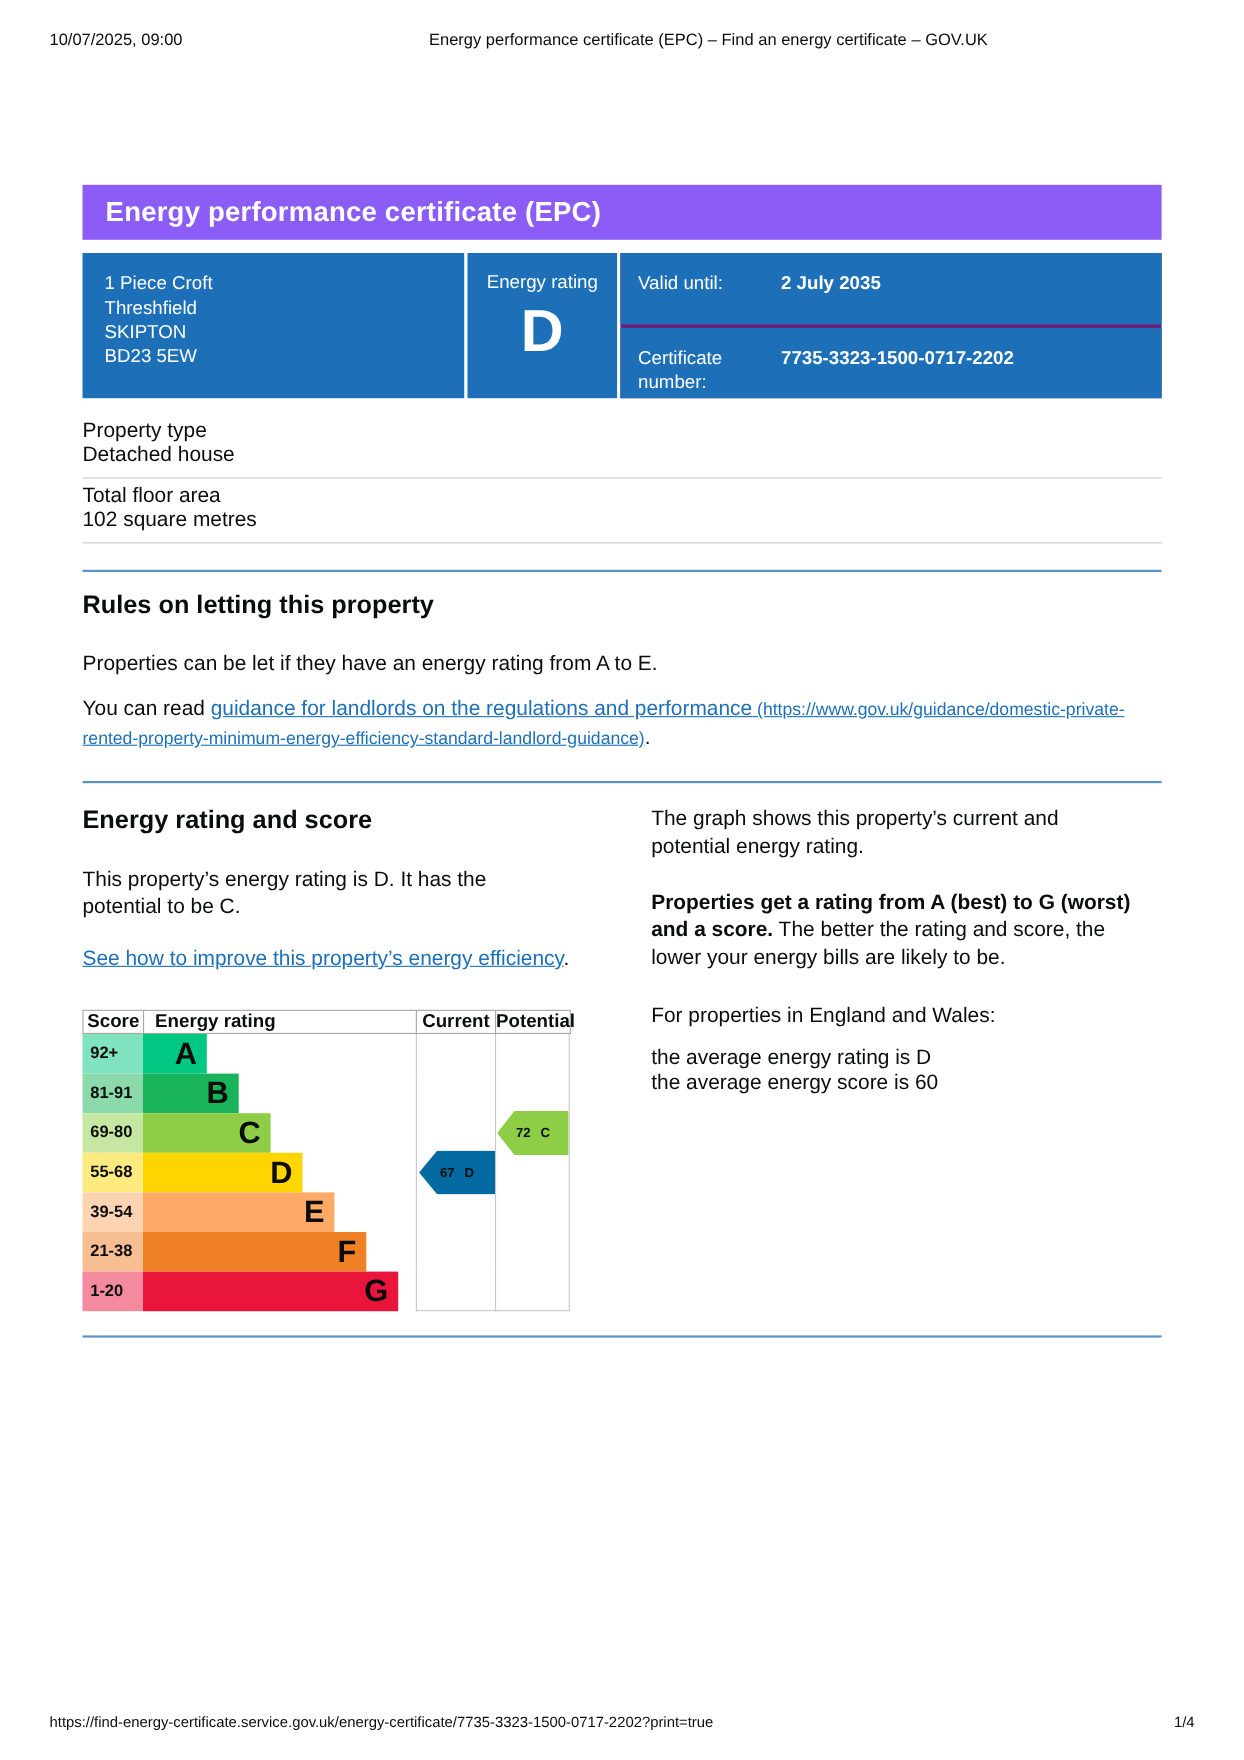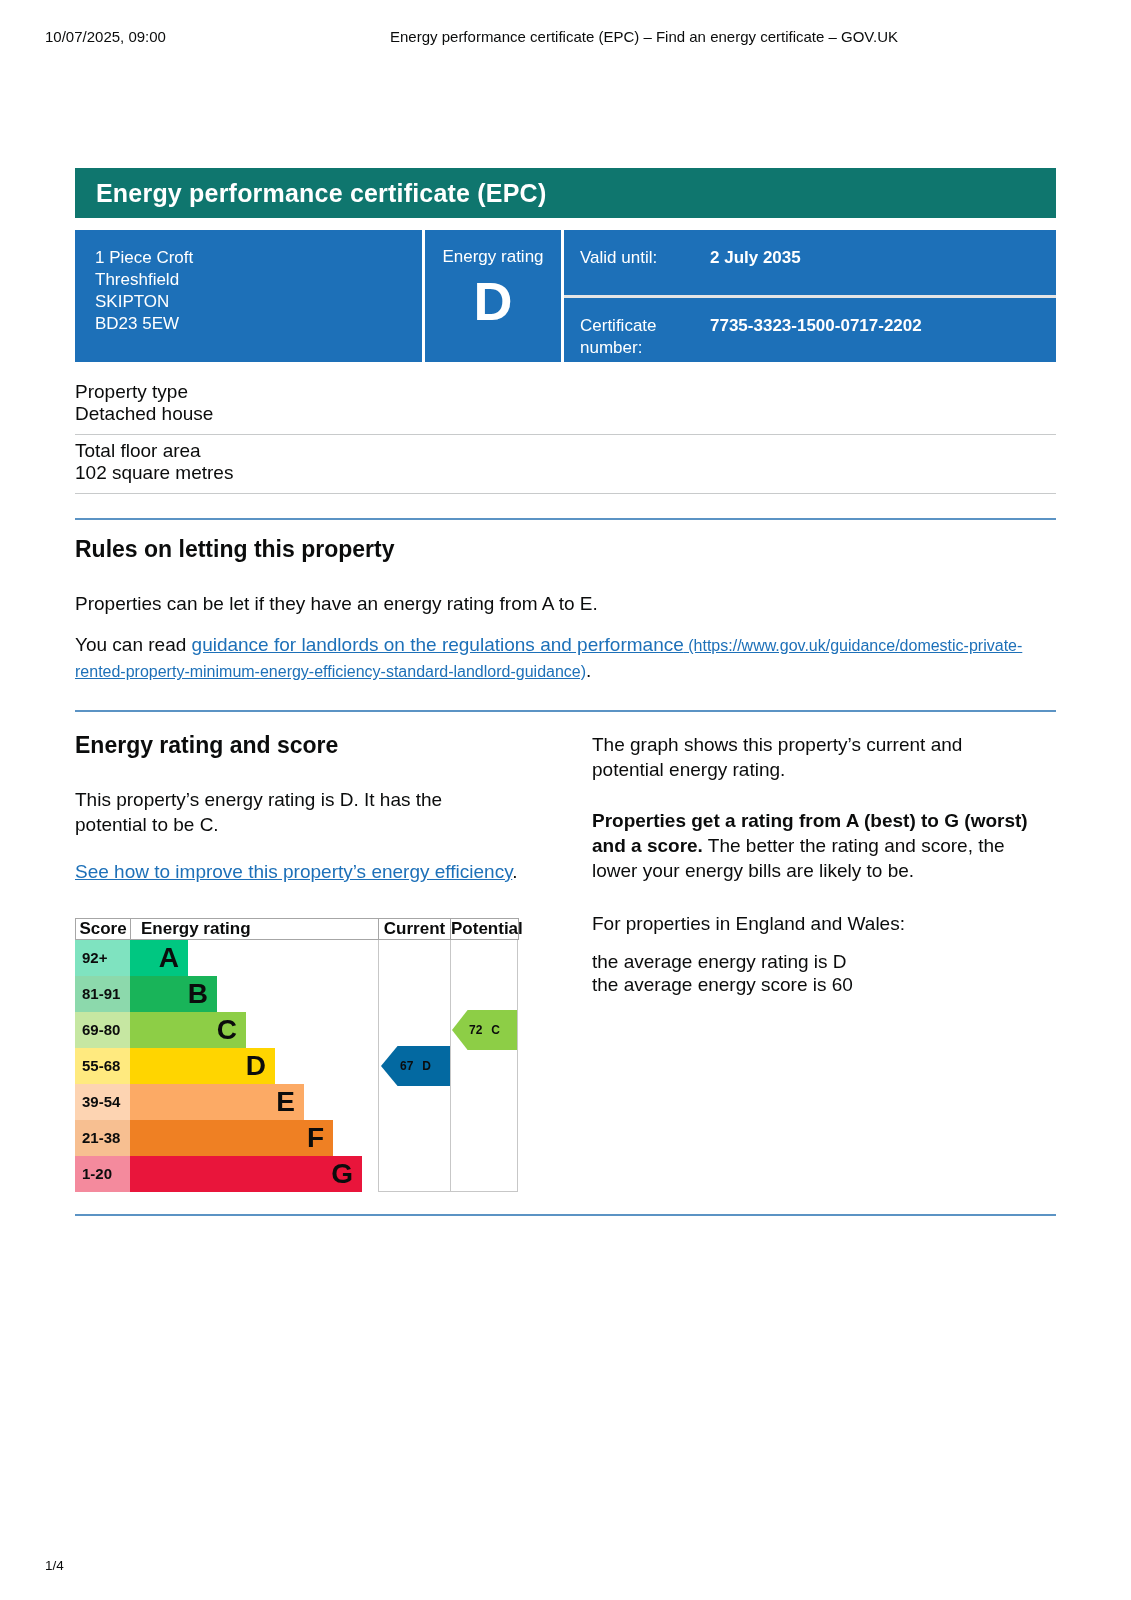--- a/index.html
+++ b/index.html
@@ -9,30 +9,30 @@
 
   
   .print-datetime { position:absolute; left:45px; top:28px; font-size:15px; }
   .print-title    { position:absolute; left:390px; top:28px; font-size:15px; }
   .print-footer   { position:absolute; left:45px; right:45px; top:1558px; display:flex;
                     justify-content:space-between; font-size:13.5px; }
 
   .content { position:absolute; left:75px; top:168px; width:981px; }
 
   
-  .banner { height:50px; background:#0f766e; color:#ffffff; display:flex; align-items:center;
+  .banner { height:50px; background:#8b5cf6; color:#ffffff; display:flex; align-items:center;
             padding-left:21px; font-size:25px; font-weight:bold; letter-spacing:.2px; }
 
   
   .summary-panel { margin-top:12px; height:132px; display:flex; gap:3px; background:#ffffff; color:#ffffff; }
   .sp-blue { background:#1d70b8; }
   .address-cell { width:347px; padding:17px 0 0 20px; font-size:17px; line-height:22px; }
   .rating-cell  { width:136px; text-align:center; padding-top:17px; font-size:17px; }
   .rating-letter { font-size:54px; font-weight:bold; line-height:1; margin-top:7px; }
-  .meta-cell { flex:1; display:flex; flex-direction:column; gap:3px; background:#e5e5e5; }
+  .meta-cell { flex:1; display:flex; flex-direction:column; gap:3px; background:#701a75; }
   .meta-row  { flex:1; display:flex; padding:17px 0 0 16px; font-size:17px; line-height:22px; }
   .meta-label { width:112px; margin-right:18px; }
   .meta-value { font-weight:bold; }
 
   
   .prop-table { margin-top:14px; font-size:19px; }
   .prop-row { display:flex; padding:5px 0 9px 0; border-bottom:1px solid #c8cacb;flex-direction:column; }
   .prop-label { width:482px; }
 
   .divider { height:2px; background:#5b93c4; }
@@ -251,15 +251,16 @@
           <div>the average energy rating is D</div>
           <div>the average energy score is 60</div>
         </div>
       </div>
     </div>
 
     <div class="divider divider-3"></div>
   </div>
 
   <div class="print-footer">
+    <span>https://find-energy-certificate.service.gov.uk/energy-certificate/7735-3323-1500-0717-2202?print=true</span>
     <span>1/4</span>
   </div>
 </div>
 
 </body></html>

